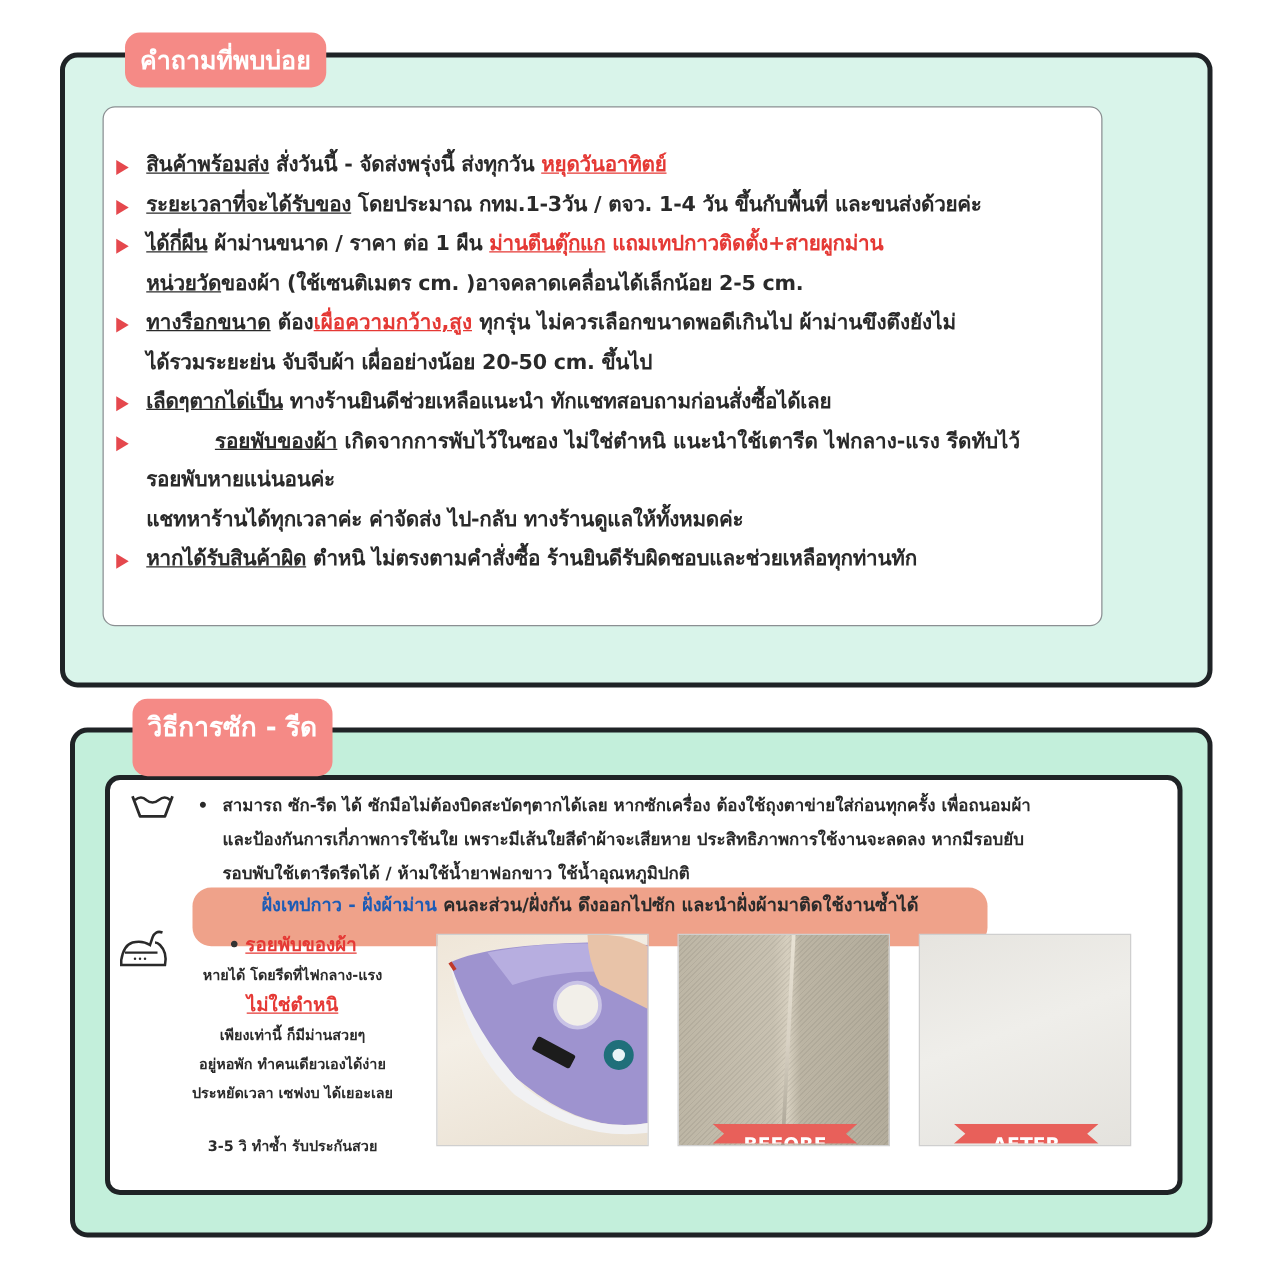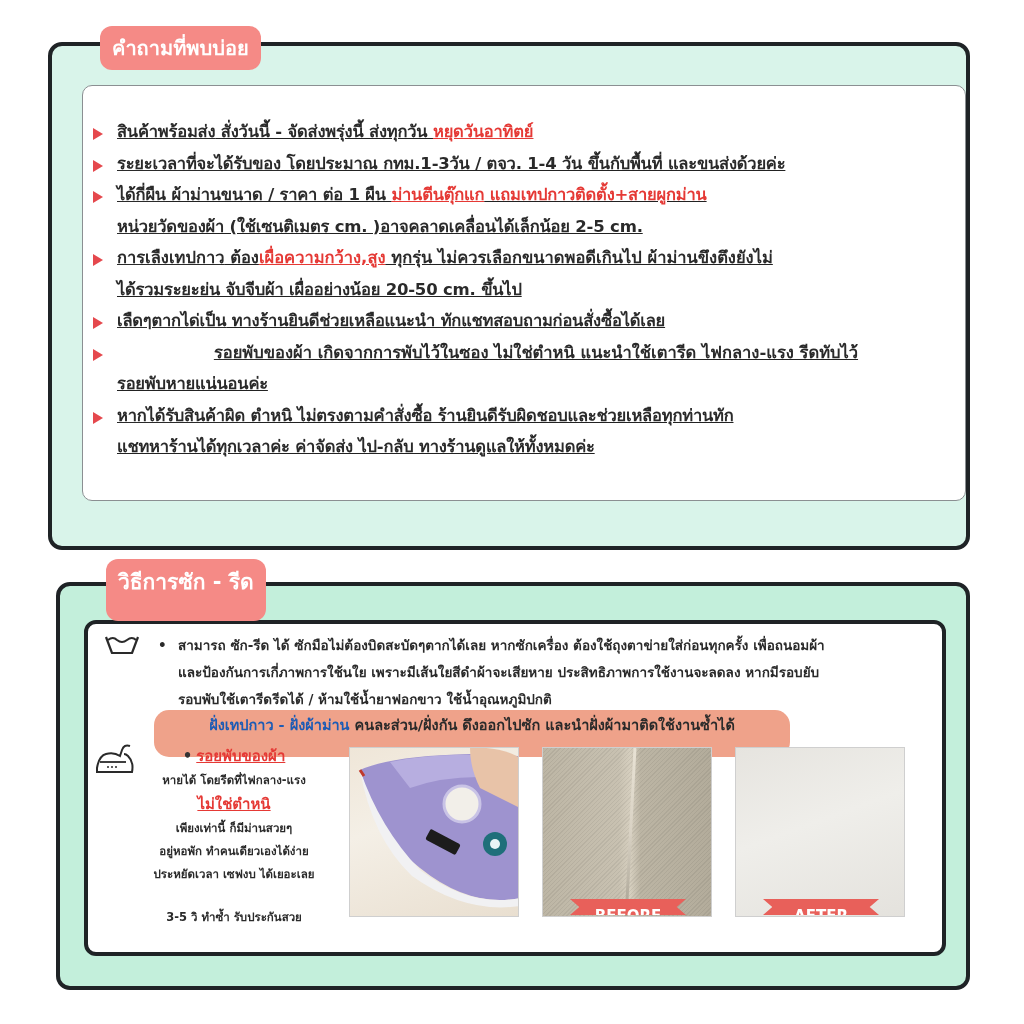--- a/index.html
+++ b/index.html
@@ -10,24 +10,23 @@
   .faq-frame {
     position: absolute; left: 48px; top: 42px; width: 922px; height: 508px;
     background: #d9f4ea; border: 4px solid #1f2326; border-radius: 14px;
   }
   .section-tag {
     position: absolute; background: #f58a86; color: #fff; font-weight: bold;
     border-radius: 12px; padding: 0 12px; z-index: 5; white-space: nowrap; margin-left: 46px;
   }
   .faq-tag { left: 54px; top: 26px; height: 44px; line-height: 44px; font-size: 20px; }
   .faq-card {
-    position: absolute; left: 82px; top: 85px; width: 884px; height: 416px;
+    position: absolute; left: 82px; top: 85px; width: 800px; height: 416px;
     background: #ffffff; border: 1.5px solid #8b8f92; border-radius: 10px;
     padding: 30px 10px 0 10px;
-    text-decoration: underline;
   }
   .faq-line {
     position: relative; padding-left: 24px; font-size: 16.5px; font-weight: bold;
     line-height: 31.5px; color: #2a2a2a; white-space: nowrap; letter-spacing: -0.2px;
   }
   .faq-line .arrow {
     position: absolute; left: 0; top: 12px; width: 0; height: 0;
     border-top: 6px solid transparent; border-bottom: 6px solid transparent;
     border-left: 10px solid #e5484d;
   }
@@ -100,27 +99,27 @@
 </head>
 <body>
 
 <div class="faq-frame"></div>
 <div class="section-tag faq-tag">คำถามที่พบบ่อย</div>
 <div class="faq-card" id="faq-list">
     <div class="faq-line"><span class="arrow"></span><span class="u">สินค้าพร้อมส่ง</span><span> สั่งวันนี้ - จัดส่งพรุ่งนี้ ส่งทุกวัน </span><span class="u red">หยุดวันอาทิตย์</span></div>
     <div class="faq-line"><span class="arrow"></span><span class="u">ระยะเวลาที่จะได้รับของ</span><span> โดยประมาณ  กทม.1-3วัน / ตจว. 1-4 วัน ขึ้นกับพื้นที่ และขนส่งด้วยค่ะ</span></div>
     <div class="faq-line"><span class="arrow"></span><span class="u">ได้กี่ผืน</span><span> ผ้าม่านขนาด / ราคา ต่อ 1 ผืน </span><span class="u red">ม่านตีนตุ๊กแก</span><span class="red"> แถมเทปกาวติดตั้ง+สายผูกม่าน</span></div>
     <div class="faq-line"><span class="u">หน่วยวัด</span><span>ของผ้า (ใช้เซนติเมตร cm. )อาจคลาดเคลื่อนได้เล็กน้อย 2-5 cm.</span></div>
-    <div class="faq-line" style="letter-spacing: 0px;"><span class="arrow"></span><span class="u">การเลืงเทปกาว</span><span>  ต้อง</span><span class="u red">เผื่อความกว้าง,สูง</span><span>  ทุกรุ่น  ไม่ควรเลือกขนาดพอดีเกินไป  ผ้าม่านขึงตึงยังไม่</span></div>
+    <div class="faq-line" style="letter-spacing: 0px;"><span class="arrow"></span><span class="u">ทางรือกขนาด</span><span>  ต้อง</span><span class="u red">เผื่อความกว้าง,สูง</span><span>  ทุกรุ่น  ไม่ควรเลือกขนาดพอดีเกินไป  ผ้าม่านขึงตึงยังไม่</span></div>
     <div class="faq-line"><span>ได้รวมระยะย่น จับจีบผ้า เผื่ออย่างน้อย 20-50 cm. ขึ้นไป</span></div>
     <div class="faq-line"><span class="arrow"></span><span class="u">เลืดๆตากได่เป็น</span><span> ทางร้านยินดีช่วยเหลือแนะนำ ทักแชทสอบถามก่อนสั่งซื้อได้เลย</span></div>
     <div class="faq-line" style="letter-spacing: 0px; text-align: center;"><span class="arrow"></span><span class="u">รอยพับของผ้า</span><span>  เกิดจากการพับไว้ในซอง  ไม่ใช่ตำหนิ  แนะนำใช้เตารีด  ไฟกลาง-แรง  รีดทับไว้</span></div>
     <div class="faq-line"><span>รอยพับหายแน่นอนค่ะ</span></div>
+    <div class="faq-line"><span>แชทหาร้านได้ทุกเวลาค่ะ ค่าจัดส่ง ไป-กลับ ทางร้านดูแลให้ทั้งหมดค่ะ</span></div>
     <div class="faq-line"><span class="arrow"></span><span class="u">หากได้รับสินค้าผิด</span><span> ตำหนิ  ไม่ตรงตามคำสั่งซื้อ ร้านยินดีรับผิดชอบและช่วยเหลือทุกท่านทัก</span></div>
-    <div class="faq-line"><span>แชทหาร้านได้ทุกเวลาค่ะ ค่าจัดส่ง ไป-กลับ ทางร้านดูแลให้ทั้งหมดค่ะ</span></div>
   </div>
 
 <div class="wash-frame"></div>
 <div class="section-tag wash-tag">วิธีการซัก - รีด</div>
 
 <div class="wash-card">
 
   <div class="wash-icon">
     <svg width="36" height="22" viewBox="0 0 36 22">
       <path d="M2 3 L8 19 L28 19 L34 3" fill="none" stroke="#2a2a2a" stroke-width="2.2" stroke-linejoin="round"></path>

